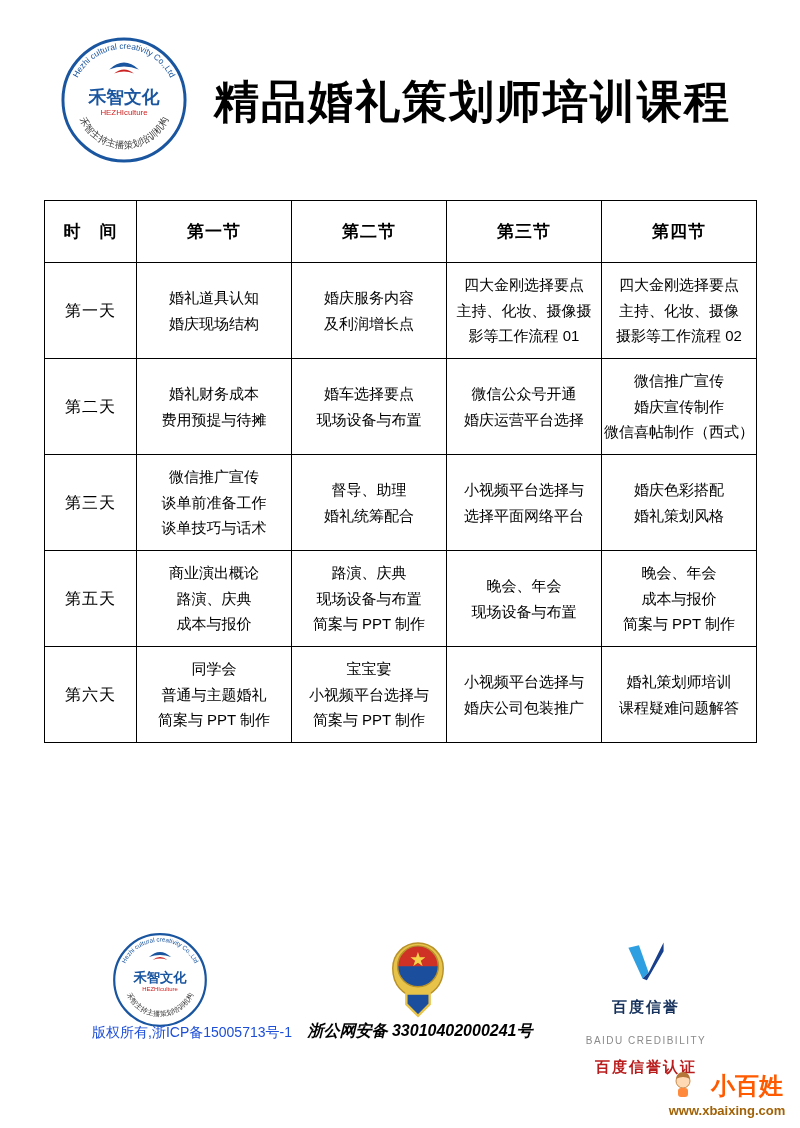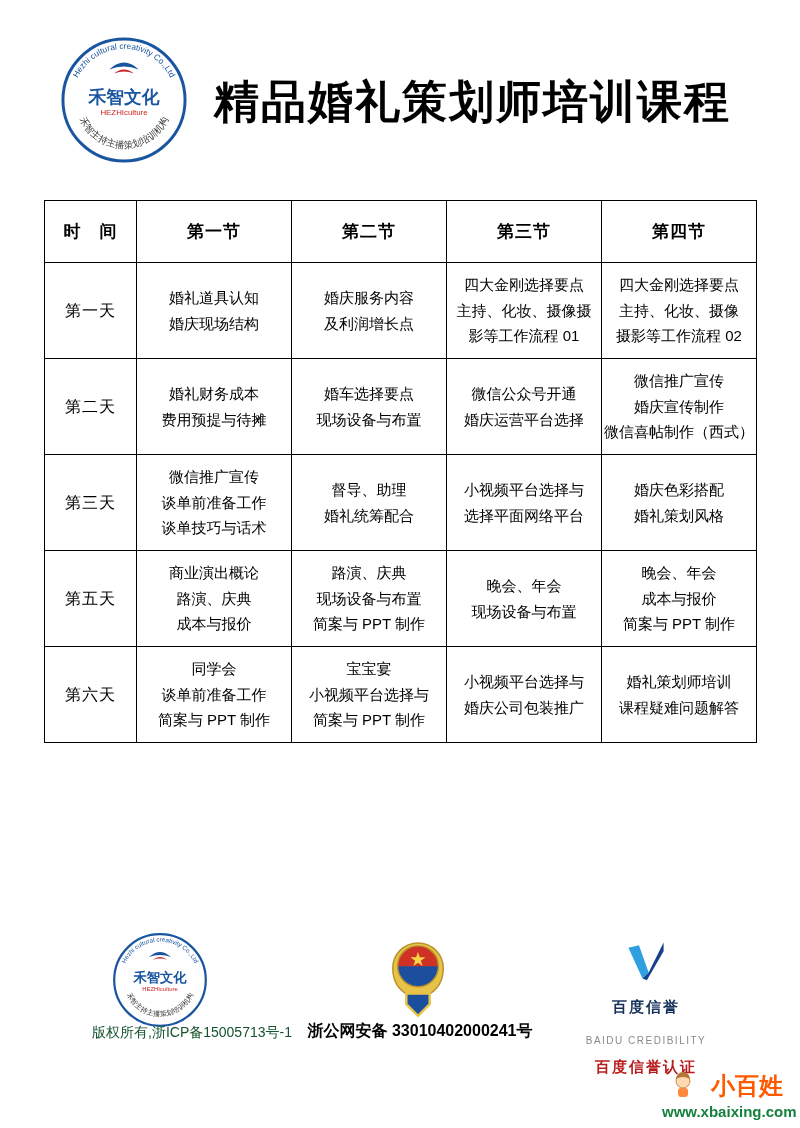--- a/index.html
+++ b/index.html
@@ -35,32 +35,32 @@
 
   
   .logo-footer { position: absolute; left: 112px; top: 932px; width: 96px; height: 96px; }
   .police-badge { position: absolute; left: 384px; top: 930px; width: 68px; height: 92px; }
   .baidu-block { position: absolute; left: 578px; top: 938px; width: 136px; text-align: center; }
   .baidu-icon { display: block; width: 44px; height: 46px; margin: 0 auto; }
   .baidu-name { font-size: 15px; font-weight: bold; color: #16325c; margin-top: 14px; letter-spacing: 2px; }
   .baidu-en { font-size: 10px; color: #8a8a8a; letter-spacing: 1.5px; margin-top: 18px; }
   .baidu-cert { font-size: 15px; font-weight: bold; color: #b91c1c; margin-top: 12px; letter-spacing: 2px; }
 
-  .copyright { position: absolute; left: 92px; top: 1024px; font-size: 14px; color: #14532d; }
+  .copyright { position: absolute; left: 92px; top: 1024px; font-size: 14px; color: #1d4ed8; }
   .police-text {
     position: absolute; left: 290px; top: 1021px; width: 260px; text-align: center;
-    font-size: 16px; font-weight: bold; color: #000;
+    font-size: 16px; font-weight: bold; color: #000; font-style: italic;
   }
 
   
   .watermark { position: absolute; right: 8px; top: 1070px; width: 130px; text-align: center; }
   .wm-top { display: flex; align-items: center; justify-content: center; gap: 16px; }
   .wm-kid { width: 24px; height: 28px; }
   .wm-name { color: #ff5a00; font-size: 24px; font-weight: 900; text-shadow: 0 0 2px #fff; }
-  .wm-url { color: #15803d; font-size: 15px; font-weight: bold; margin-top: 1px; }
+  .wm-url { color: #a16207; font-size: 13px; font-weight: bold; margin-top: 1px; }
 </style>
 </head>
 <body>
 
 <div class="page">
 
   <svg class="logo-main" viewBox="0 0 130 130">
     <circle cx="65" cy="65" r="62" fill="#ffffff" stroke="#1a55a0" stroke-width="3"></circle>
     <defs>
       <path id="arcTop1" d="M 13 65 A 52 52 0 0 1 117 65" fill="none"></path>
@@ -145,21 +145,21 @@
 简案与 PPT 制作</td>
         <td>晚会、年会
 现场设备与布置</td>
         <td>晚会、年会
 成本与报价
 简案与 PPT 制作</td>
       </tr>
       <tr>
         <td class="time">第六天</td>
         <td>同学会
-谈单前准备工作
+普通与主题婚礼
 简案与 PPT 制作</td>
         <td>宝宝宴
 小视频平台选择与
 简案与 PPT 制作</td>
         <td>小视频平台选择与
 婚庆公司包装推广</td>
         <td>婚礼策划师培训
 课程疑难问题解答</td>
       </tr>
     </tbody>

